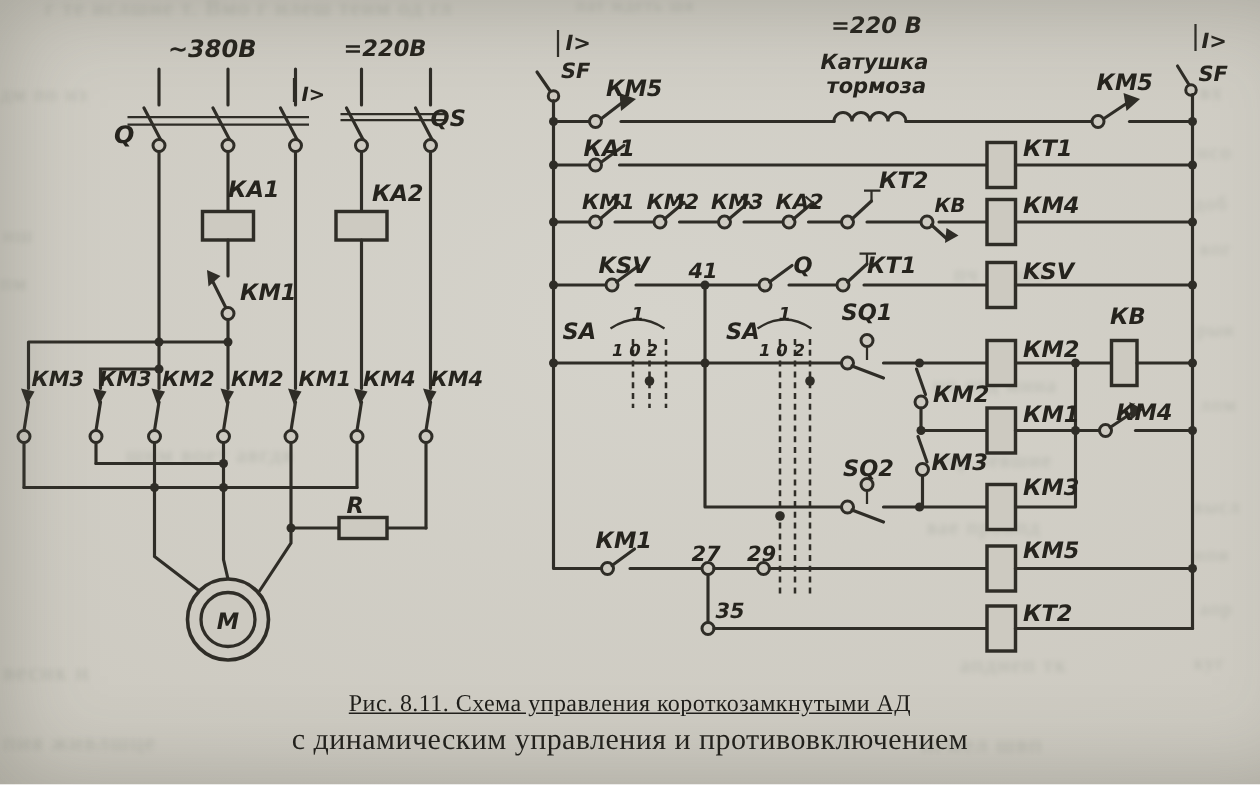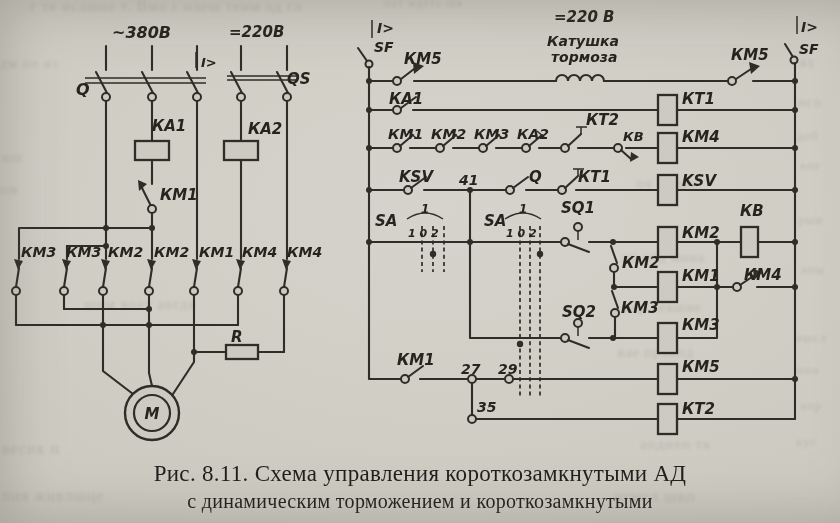--- a/index.html
+++ b/index.html
@@ -14,21 +14,21 @@
   .dash{stroke:#2f2d27;stroke-width:1.7;fill:none;stroke-dasharray:4 3.2;}
   .term{stroke:#2f2d27;stroke-width:2;fill:#cdcac1;}
   .coil{stroke:#2f2d27;stroke-width:2.3;fill:#cdcac1;}
   .dot{fill:#2f2d27;stroke:none;}
   .arr{fill:#2f2d27;stroke:none;}
   .dl{font-family:"DejaVu Sans", sans-serif;font-style:italic;font-weight:600;fill:#26241e;}
   .ghost-line{position:absolute;color:#6e7a6c;opacity:.24;filter:blur(1.7px);
     font-family:"Liberation Serif", serif;white-space:nowrap;letter-spacing:1px;}
   #caption{position:absolute;left:0;top:461px;width:840px;text-align:center;
     font-family:"Liberation Serif", serif;color:#201f1b;}
-  #caption .c1{font-size:23px;letter-spacing:.3px;}
+  #caption .c1{font-size:16px;letter-spacing:.3px;text-decoration:underline;}
   #caption .c2{font-size:20px;letter-spacing:.3px;margin-top:3px;}
 </style>
 </head>
 <body>
 
 <div id="page">
   <div id="ghosts">
       <div class="ghost-line" style="left: 30px; top: -2px; font-size: 15px;">г те ислшне т. Вмо г нлеш теим од гл</div>
       <div class="ghost-line" style="left: 384px; top: -4px; font-size: 12px;">пат мдеть шя</div>
       <div class="ghost-line" style="left: 0px; top: 56px; font-size: 14px;">дм по нз</div>
@@ -357,17 +357,17 @@
         <text x="461" y="374" class="dl" font-size="14">27</text>
         <text x="498" y="374" class="dl" font-size="14">29</text>
         <text x="477" y="412" class="dl" font-size="14">35</text>
         <text x="682" y="372" class="dl" font-size="15">КМ5</text>
         <text x="682" y="414" class="dl" font-size="15">КТ2</text>
       </g>
   </svg>
 
   <div id="caption">
     <div class="c1">Рис. 8.11. Схема управления короткозамкнутыми АД</div>
-    <div class="c2">с динамическим торможением и короткозамкнутыми</div>
+    <div class="c2">с динамическим управления и противовключением</div>
   </div>
 
   <div id="vignette"></div>
 </div>
 
 </body></html>

